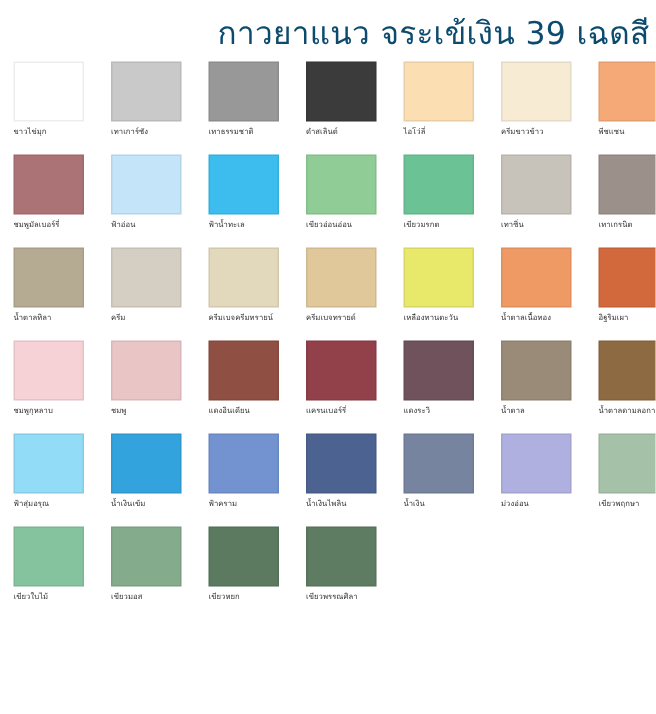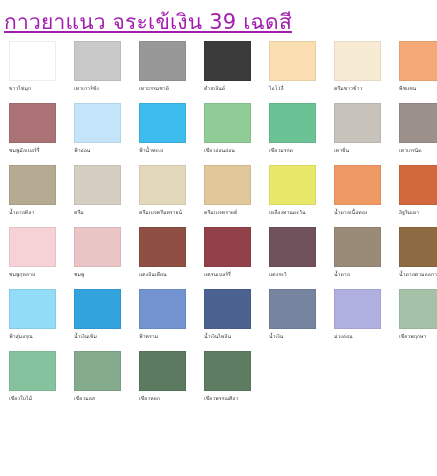--- a/index.html
+++ b/index.html
@@ -8,29 +8,28 @@
     background:#ffffff;
     font-family:"DejaVu Sans","Liberation Sans",sans-serif;
     overflow:hidden;
   }
   #chart-root{
     width:437px;height:476px;
     box-sizing:border-box;
     position:relative;
   }
   #chart-title{
-    text-align:left;
+    text-align:right;
     font-size:21px;
     line-height:26px;
-    color:#a21caf;
+    color:#0c4a6e;
     font-weight:400;
     padding:9px 4px 6px 4px;
     letter-spacing:0.2px;
     white-space:nowrap;
-    text-decoration:underline;
   }
   #swatch-grid{
     display:grid;
     grid-template-columns:repeat(7,47px);
     column-gap:18px;
     row-gap:4px;
     padding-left:9px;
     box-sizing:border-box;
   }
   .swatch-cell{

